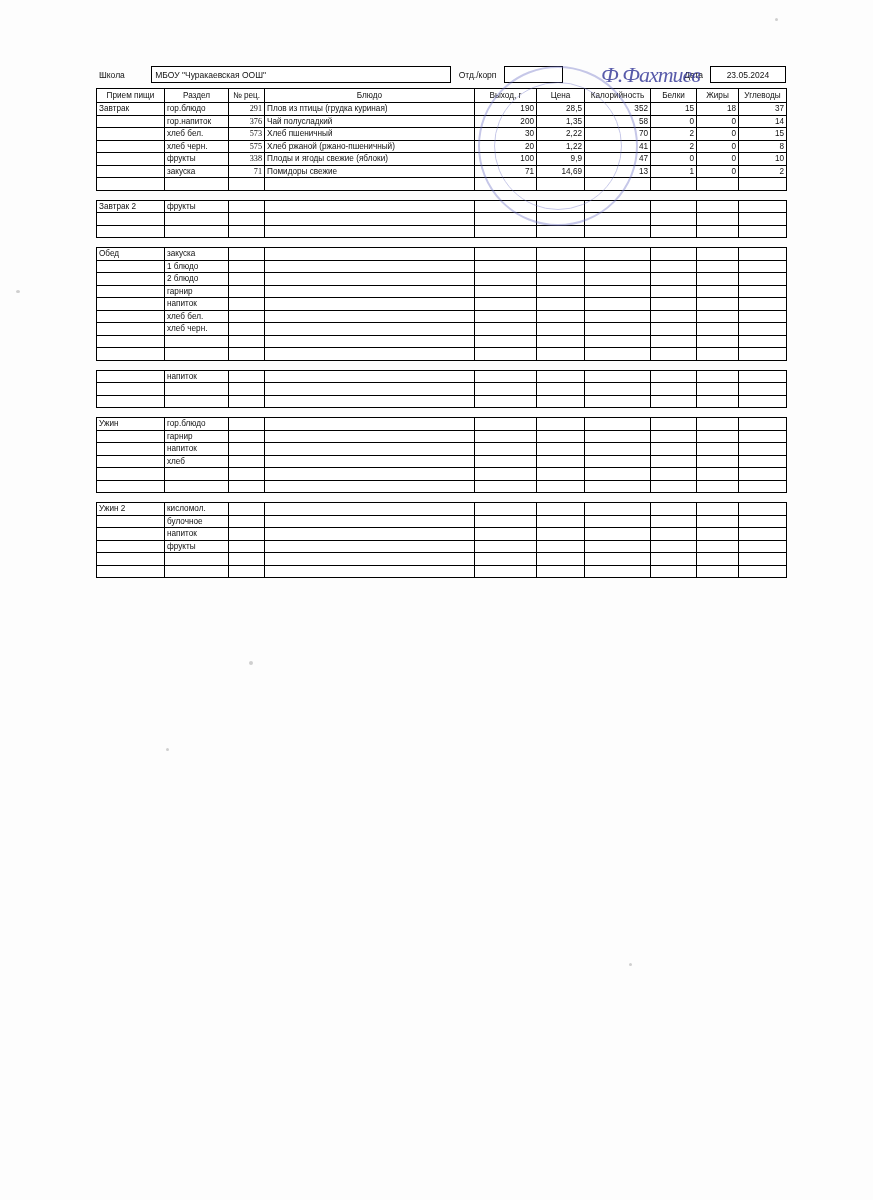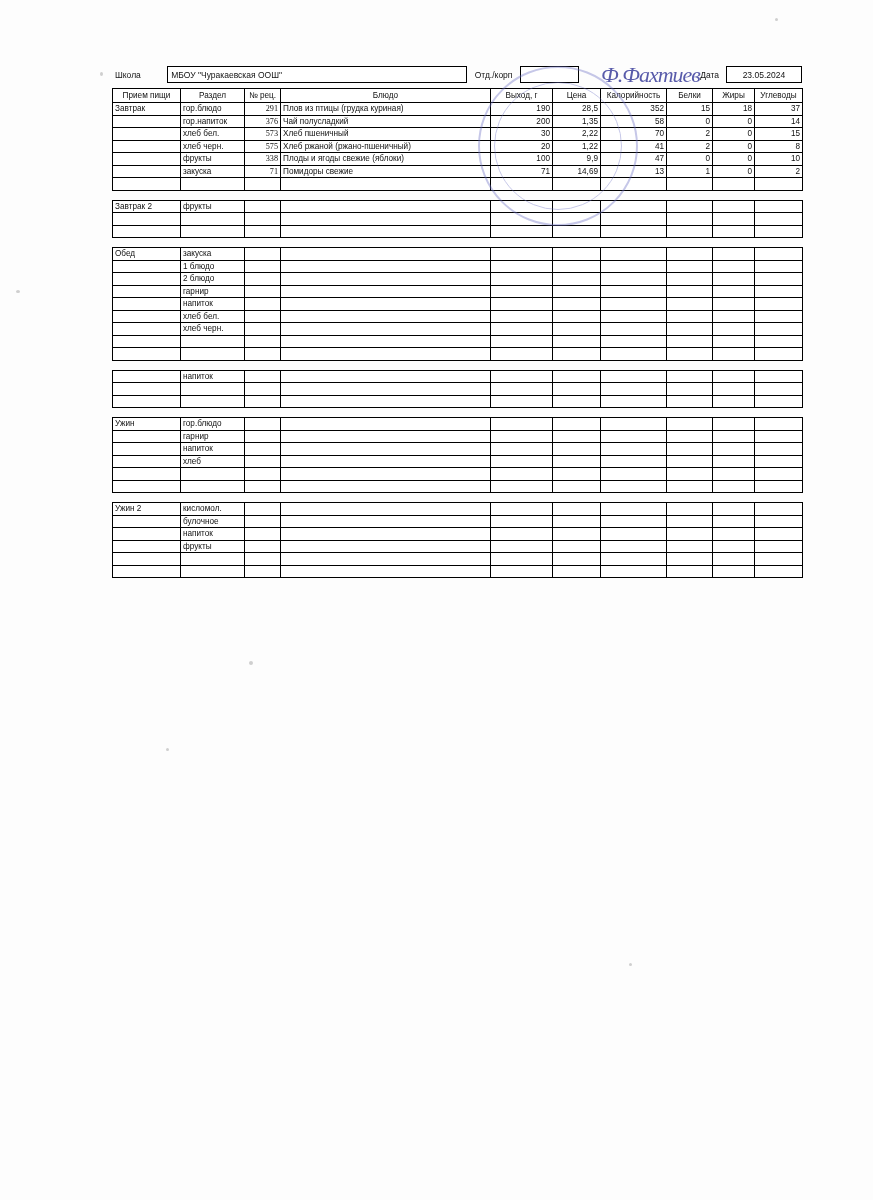--- a/index.html
+++ b/index.html
@@ -23,21 +23,21 @@
     background: #fdfdfd;
   }
   
   .speck {
     position: absolute;
     background: #cfcfcf;
     border-radius: 50%;
   }
   .sheet {
     position: absolute;
-    left: 112px;
+    left: 96px;
     top: 66px;
     width: 690px;
   }
   .hdr-row {
     display: flex;
     align-items: stretch;
     height: 17px;
     font-size: 8.5px;
   }
   .cellbox {

